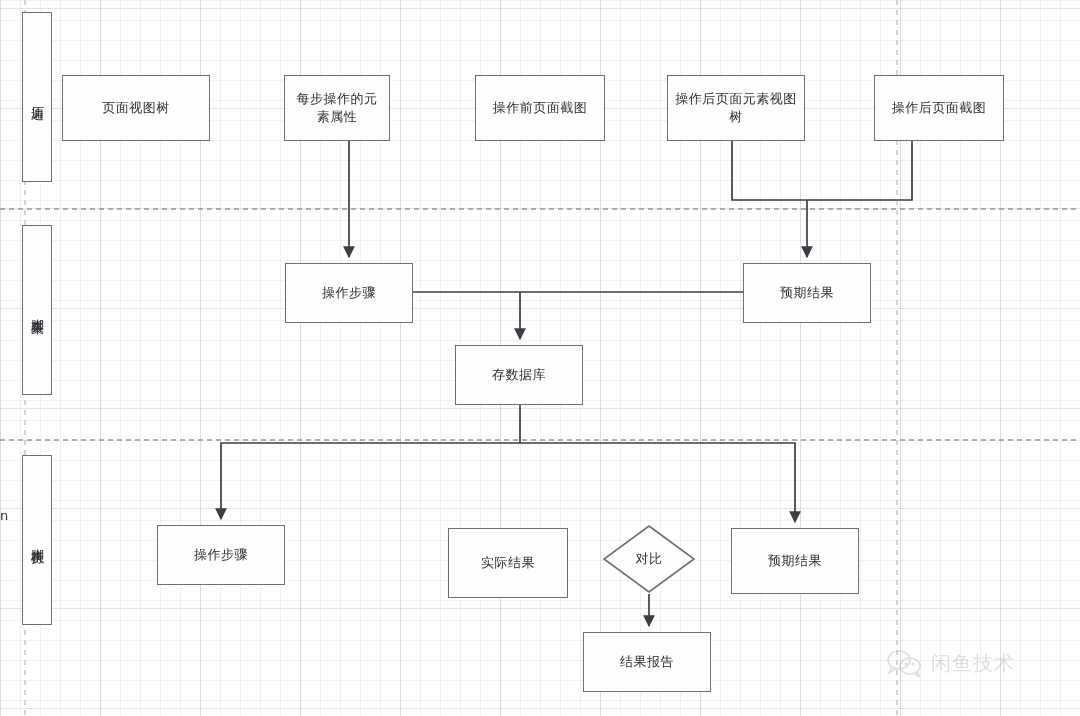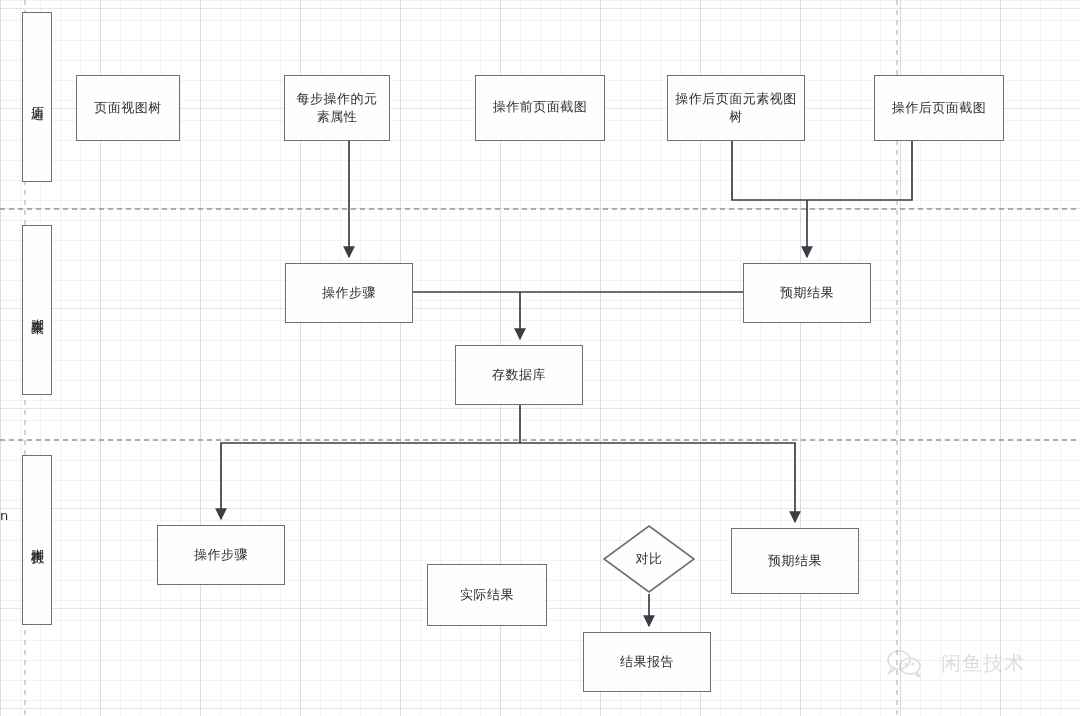--- a/index.html
+++ b/index.html
@@ -72,21 +72,21 @@
   }
   .edge-letter {
     position: absolute;
     font-size: 13px;
     color: #2b2f33;
   }
   .watermark {
     position: absolute;
     display: flex;
     align-items: center;
-    gap: 16px;
+    gap: 6px;
     opacity: 0.30;
     color: #8d9196;
     font-size: 20px;
     letter-spacing: 1px;
     user-select: none;
   }
   .wm-text { white-space: nowrap; }
 </style>
 </head>
 <body>
@@ -133,29 +133,29 @@
   <div class="lane" style="left:22px; top:225px; width:30px; height:170px;">
     <span>脚本采集</span>
   </div>
 
   <div class="lane" style="left:22px; top:455px; width:30px; height:170px;">
     <span>脚本执行</span>
   </div>
 
   <div class="edge-letter" style="left:0px; top:508px;">n</div>
 
-  <div class="node" style="left:76px; top:75px; width:104px; height:66px;">
+  <div class="node" style="left:62px; top:75px; width:148px; height:66px;">
     <span>页面视图树</span>
   </div>
 
   <div class="node" style="left:284px; top:75px; width:106px; height:66px;">
     <span>每步操作的元素属性</span>
   </div>
 
-  <div class="node" style="left:475px; top:75px; width:130px; height:66px;font-family:Liberation Mono, monospace;">
+  <div class="node" style="left:475px; top:75px; width:130px; height:66px;">
     <span>操作前页面截图</span>
   </div>
 
   <div class="node" style="left:667px; top:75px; width:138px; height:66px;">
     <span>操作后页面元素视图树</span>
   </div>
 
   <div class="node" style="left:847px; top:75px; width:130px; height:66px;margin-left:27px;">
     <span>操作后页面截图</span>
   </div>
@@ -169,21 +169,21 @@
   </div>
 
   <div class="node" style="left:455px; top:345px; width:128px; height:60px;">
     <span>存数据库</span>
   </div>
 
   <div class="node" style="left:157px; top:525px; width:128px; height:60px;">
     <span>操作步骤</span>
   </div>
 
-  <div class="node" style="left:427px; top:528px; width:120px; height:62px;margin-top:36px;">
+  <div class="node" style="left:448px; top:528px; width:120px; height:70px;">
     <span>实际结果</span>
   </div>
 
   <div class="diamond-wrap" style="left:602px; top:524px; width:94px; height:70px;">
     <svg width="94" height="70" viewBox="0 0 94 70" xmlns="http://www.w3.org/2000/svg">
       <polygon points="47,2 92,35 47,68 2,35" fill="#fefefe" stroke="#6b7076" stroke-width="1.6"></polygon>
     </svg>
     <div class="diamond-label">对比</div>
   </div>
 

